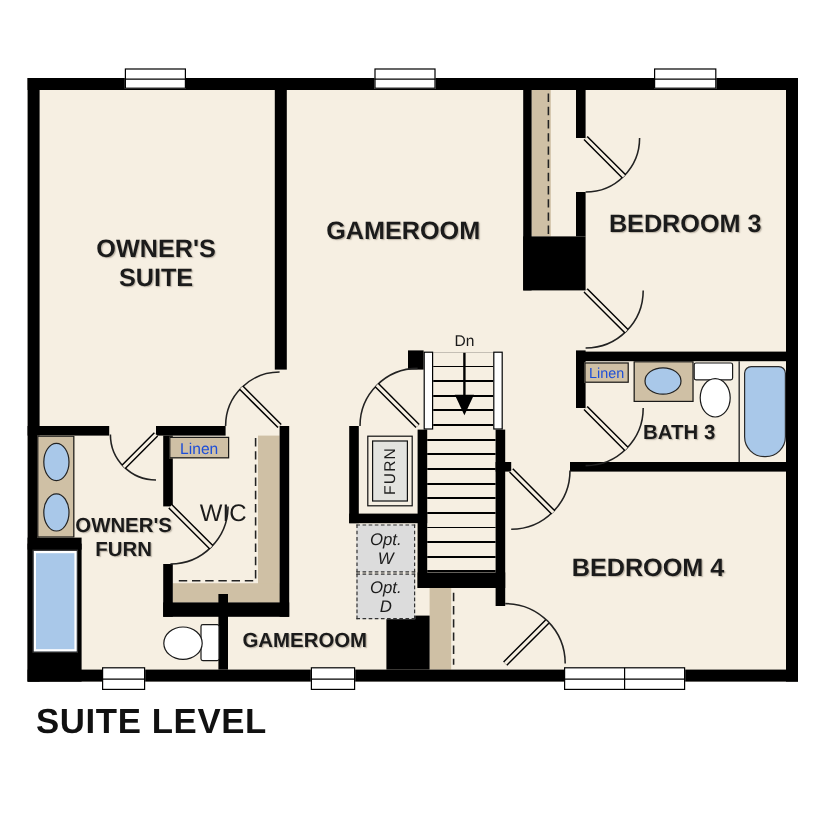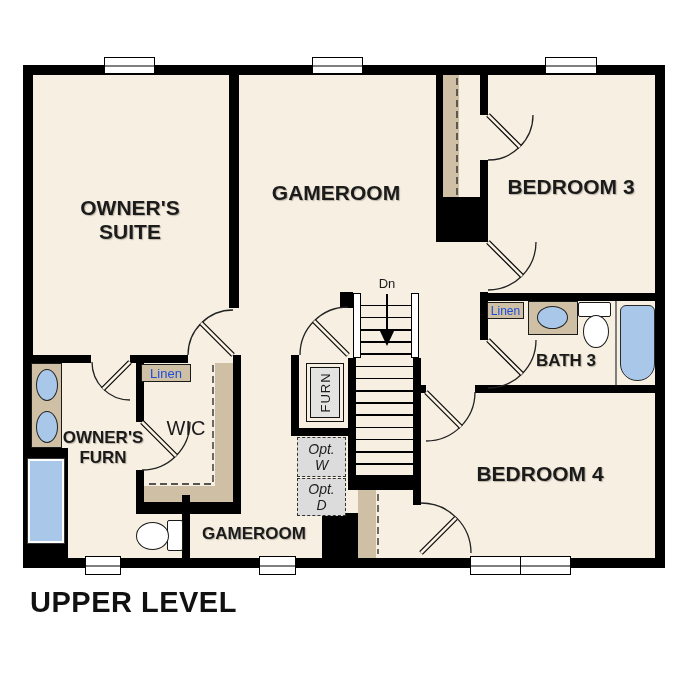--- a/index.html
+++ b/index.html
@@ -202,16 +202,16 @@
     <span>WIC</span>
   </div>
   <div class="label md" style="left:194px;top:524px;width:120px">
     <span>GAMEROOM</span>
   </div>
   <div class="label tiny" style="left:372px;top:277px;width:30px">
     <span>Dn</span>
   </div>
 
   <div id="title">
-    <span>UPPER LEVEL</span>
+    <span>SUITE LEVEL</span>
   </div>
 
 </div>
 
 </body></html>

